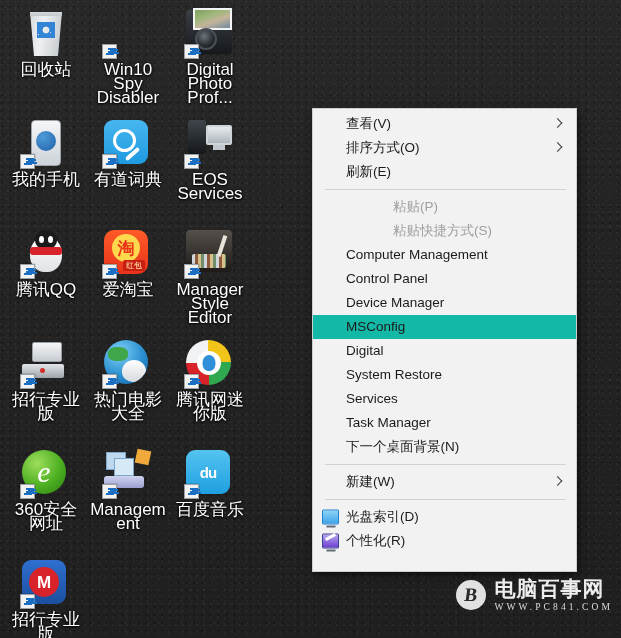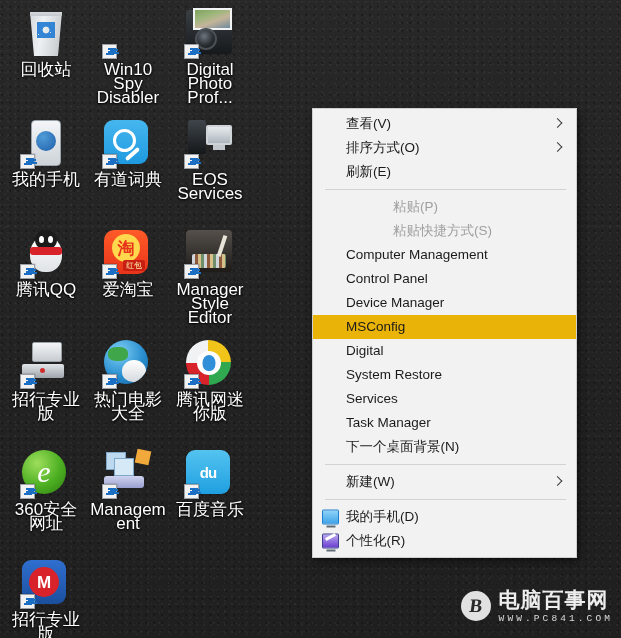--- a/index.html
+++ b/index.html
@@ -192,38 +192,38 @@
   .art-cmb .ring::after{content:"M";color:#fff;font-size:17px;font-weight:bold;line-height:1;}
 
   
   #context-menu {
     position: absolute;
     left: 312px; top: 108px;
     width: 265px;
     background: #f2f2f2;
     border: 1px solid #cfcfcf;
     box-shadow: 2px 3px 9px rgba(0,0,0,0.55);
-    padding: 3px 0 4px 0;
+    padding: 3px 0 18px 0;
     font-size: 13px;
     color: #1b1b1b;
     user-select: none;
   }
   .mi {
     position: relative;
     height: 24px;
     display: flex;
     align-items: center;
     padding-left: 33px;
     padding-right: 10px;
     line-height: 24px;
     white-space: nowrap;
   }
   .mi .mi-text { font-size: 13.5px; font-family: "Liberation Sans", "DejaVu Sans", sans-serif; }
   .mi.disabled .mi-text { color: #a0a0a0; margin-left: 47px; }
-  .mi.selected { background: #eab308; }
+  .mi.selected { background: #14b8a6; }
   .mi .chev {
     position: absolute;
     right: 14px; top: 50%;
     transform: translateY(-50%);
     width: 9px; height: 9px;
   }
   .mi .chev::before {
     content: "";
     position: absolute; left: 1px; top: 0;
     width: 6px; height: 6px;
@@ -259,21 +259,21 @@
     background:#ffffff; transform:rotate(-28deg);
   }
   .ico-personalize::after {
     content:""; position:absolute; left:50%; bottom:-4px; transform:translateX(-50%);
     width:9px; height:2.5px; background:#5f6c75;
   }
 
   
   #watermark {
     position: absolute;
-    right: 8px; bottom: 15px;
+    right: 8px; bottom: 26px;
     display: flex;
     align-items: center;
     gap: 8px;
     opacity: 0.92;
   }
   #wm-logo {
     width: 30px; height: 30px;
     border-radius: 50%;
     background: #f2f2f2;
     position: relative;
@@ -288,21 +288,21 @@
   }
   #wm-text { display: flex; flex-direction: column; line-height: 1; }
   #wm-name {
     font-size: 21px; font-weight: bold; color: #ffffff;
     letter-spacing: 1px;
     font-family: "DejaVu Sans", "Liberation Sans", sans-serif;
   }
   #wm-url {
     font-size: 9.5px; color: #e8e8e8; letter-spacing: 3.1px;
     margin-top: 3px;
-    font-family: Liberation Mono, monospace;
+    font-family: Liberation Serif, serif;
   }
 </style>
 </head>
 <body>
 
 <div id="desktop">
 
   <div id="icon-grid">
       <div class="icon-cell">
         <div class="icon-art">
@@ -490,21 +490,21 @@
         <span class="mi-text">下一个桌面背景(N)</span>
       </div>
       <div class="sep"></div>
       <div class="mi">
         <span class="mi-text">新建(W)</span>
         <span class="chev"></span>
       </div>
       <div class="sep"></div>
       <div class="mi">
         <div class="mi-icon ico-display"></div>
-        <span class="mi-text">我的手机(D)</span>
+        <span class="mi-text">光盘索引(D)</span>
       </div>
       <div class="mi">
         <div class="mi-icon ico-personalize"></div>
         <span class="mi-text">个性化(R)</span>
       </div>
     </div>
 
   <div id="watermark">
     <div id="wm-logo"></div>
     <div id="wm-text">

